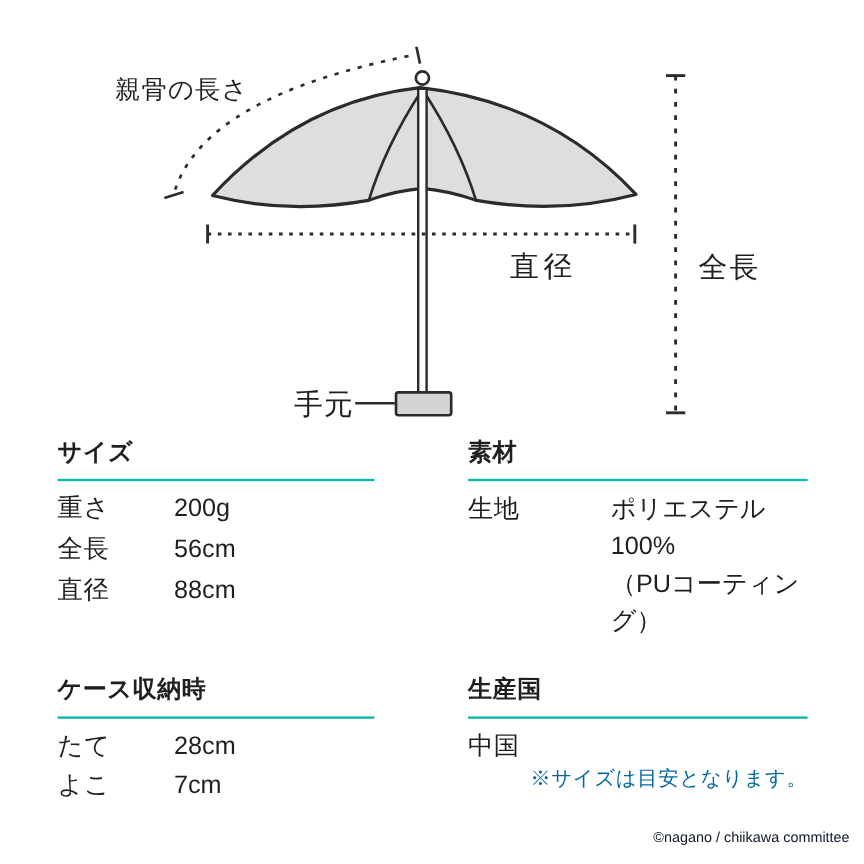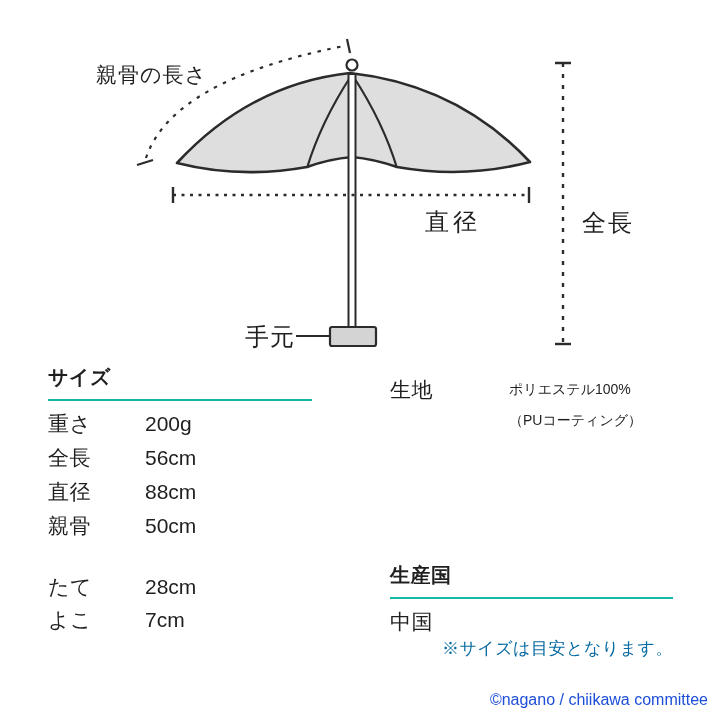--- a/index.html
+++ b/index.html
@@ -26,35 +26,35 @@
     line-height: 22px;
     padding-bottom: 11px;
     border-bottom: 2px solid #14b8a6;
     letter-spacing: 0.5px;
   }
   .rows { margin-top: 6px; }
   .row { display: flex; font-size: 21px; line-height: 34px; }
   .row .lbl { width: 97px; flex: 0 0 97px; letter-spacing: 0.5px; }
   .row .val { flex: 1; }
   .row.compact { line-height: 33px; }
-  .val-multiline { font-size: 14px; line-height: 31px; }
+  .val-multiline { font-size: 21px; line-height: 31px; }
   .note {
     position: absolute;
     right: 47px;
     top: 637px;
     font-size: 17px;
     letter-spacing: 0.5px;
     color: #0369a1;
   }
   .copyright {
     position: absolute;
     right: 12px;
     top: 691px;
-    font-size: 16px;
-    color: #1d4ed8;
+    font-size: 12px;
+    color: #0f172a;
   }
 </style>
 </head>
 <body>
 
 <div class="page">
 
   <svg class="diagram-svg" width="720" height="360" viewBox="0 0 720 360">
 
     <g stroke="#2b2b2b" stroke-width="2.2" fill="none">
@@ -105,40 +105,38 @@
         <span class="val">200g</span>
       </div>
       <div class="row">
         <span class="lbl">全長</span>
         <span class="val">56cm</span>
       </div>
       <div class="row">
         <span class="lbl">直径</span>
         <span class="val">88cm</span>
       </div>
-      <div class="row">
-        <span class="lbl">親骨</span>
-        <span class="val">50cm</span>
-      </div>
     </div>
   </section>
 
   <section class="tbl" style="left:390px; top:366px; width:283px">
+    <h2>素材</h2>
     <div class="rows">
       <div class="row" style="line-height:31px; margin-top:8px;gap:22px;">
         <span class="lbl">生地</span>
         <span class="val val-multiline">
           <div>ポリエステル100%</div>
           <div>（PUコーティング）</div>
         </span>
       </div>
     </div>
   </section>
 
   <section class="tbl" style="left:48px; top:564px; width:264px">
+    <h2>ケース収納時</h2>
     <div class="rows">
       <div class="row compact">
         <span class="lbl">たて</span>
         <span class="val">28cm</span>
       </div>
       <div class="row compact">
         <span class="lbl">よこ</span>
         <span class="val">7cm</span>
       </div>
     </div>

